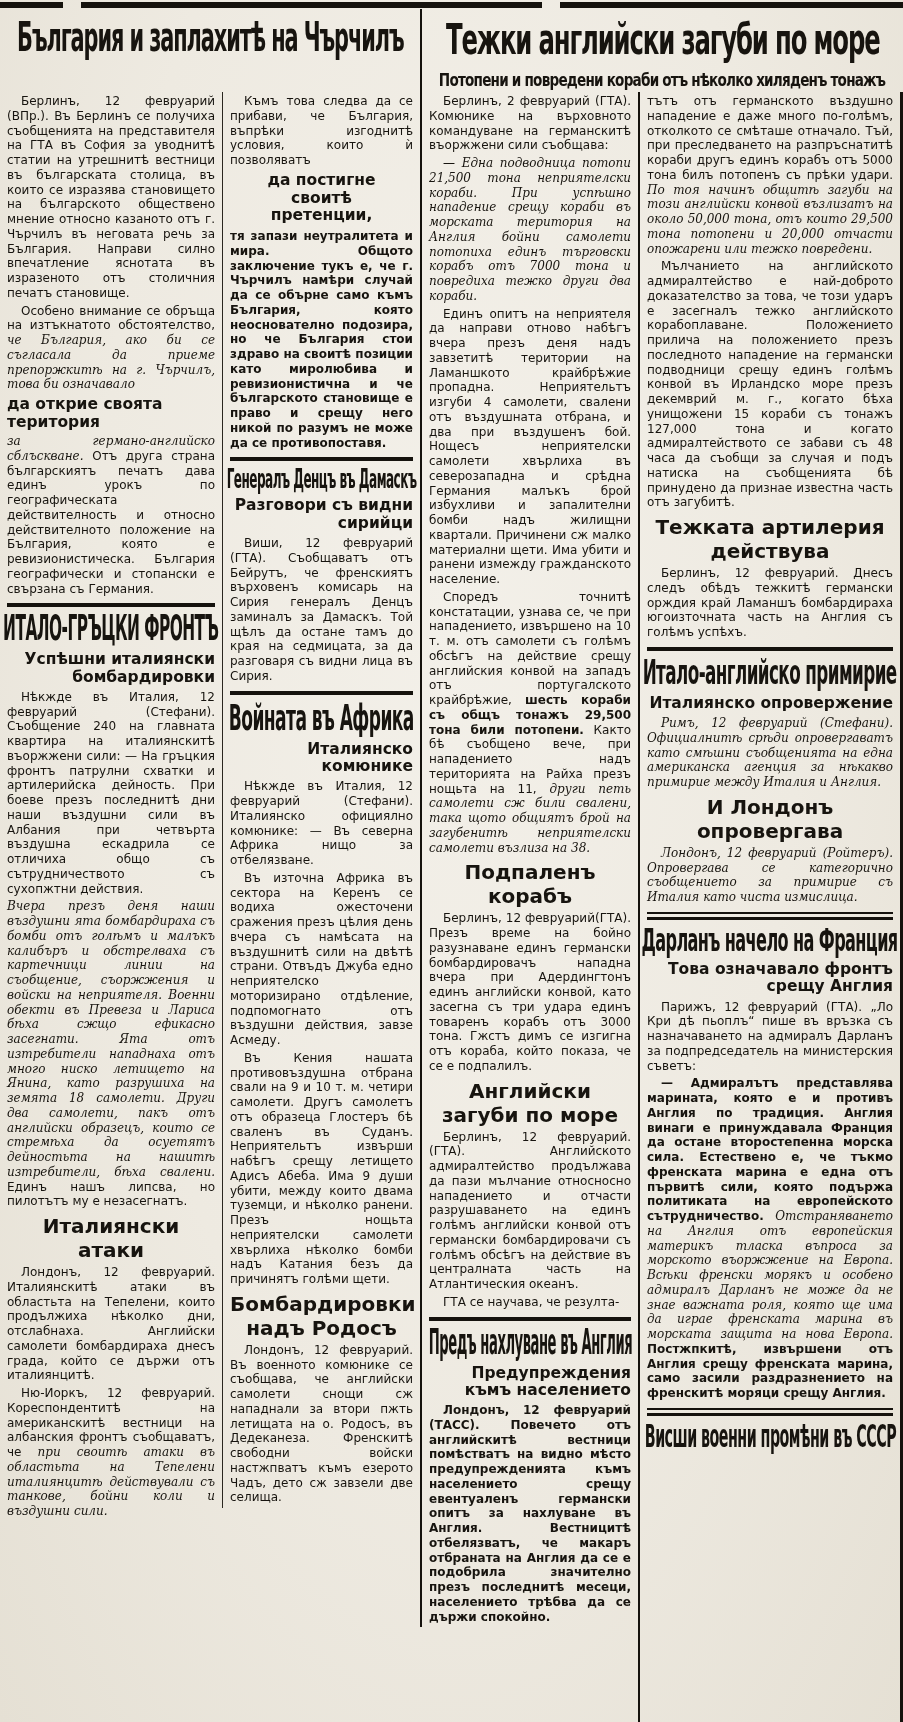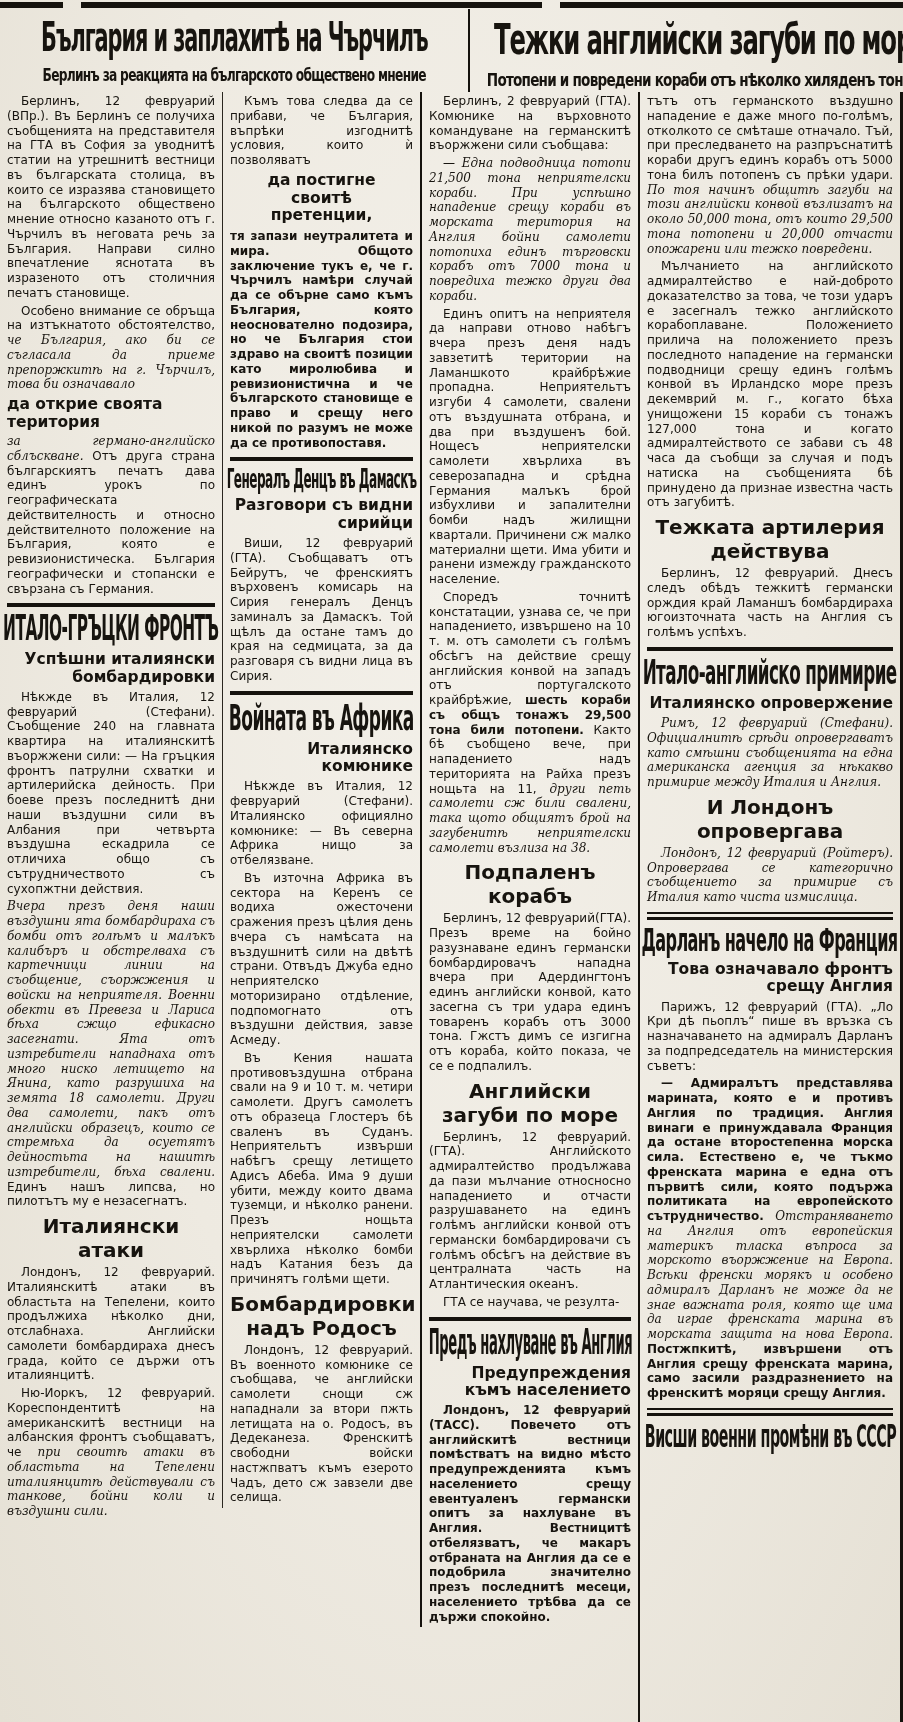--- a/index.html
+++ b/index.html
@@ -5,21 +5,21 @@
   html,body{margin:0;padding:0;background:#c9c4b8;}
   .page{
     position:relative;width:903px;height:1722px;margin:0 auto;overflow:hidden;
     background:radial-gradient(ellipse at 50% 35%, #f3f0e9 0%, #eeeae1 55%, #e5e0d4 100%);
     color:#17140f;font-family:"DejaVu Sans",sans-serif;
   }
   .topbar{height:6px;margin:2px 0 1px;
     background:linear-gradient(90deg,#15120d 0 7%,transparent 7% 9%,#15120d 9% 60%,transparent 60% 62%,#15120d 62% 100%);}
   .masthead{display:flex;align-items:flex-start;}
   .mh{box-sizing:border-box;padding:2px 4px 0;}
-  .mh-left{width:468px;}
+  .mh-left{width:420px;}
   .mh-right{width:483px;border-left:2px solid #15120d;}
   .fit{display:flex;justify-content:center;overflow:visible;margin:4px 0 6px;}
   .fit>span{white-space:nowrap;font-weight:bold;transform-origin:center;display:inline-block;letter-spacing:-1px;}
   .h-main>span{letter-spacing:-2px;}
   .subhead{font-weight:bold;text-align:right;font-size:15.5px;line-height:1.12;margin:1px 0 4px;}
   .columns{display:flex;align-items:flex-start;}
   .col{box-sizing:border-box;padding:2px 7px 0;}
   .c1{width:222px;}
   .c2{width:198px;border-left:1px solid #2a261f;}
   .c3{width:218px;border-left:2px solid #15120d;}
@@ -37,23 +37,20 @@
 </head>
 <body>
 
 <div class="page">
   <div class="topbar"></div>
 
   <div class="masthead">
     <div class="mh mh-left">
       <div class="fit h-main">
         <span style="font-size:38px;transform:scale(.55,1.08);">България и заплахитѣ на Чърчилъ</span>
-      </div>
-      <div class="fit" style="margin:0 0 2px;">
-        <span style="font-size:17px;transform:scale(.72,1);">Берлинъ за реакцията на българското обществено мнение</span>
       </div>
     </div>
     <div class="mh mh-right">
       <div class="fit h-main">
         <span style="font-size:42px;transform:scale(.58,1.02);">Тежки английски загуби по море</span>
       </div>
       <div class="fit" style="margin:0 0 2px;">
         <span style="font-size:17px;transform:scale(.8,1);">Потопени и повредени кораби отъ нѣколко хиляденъ тонажъ</span>
       </div>
     </div>

